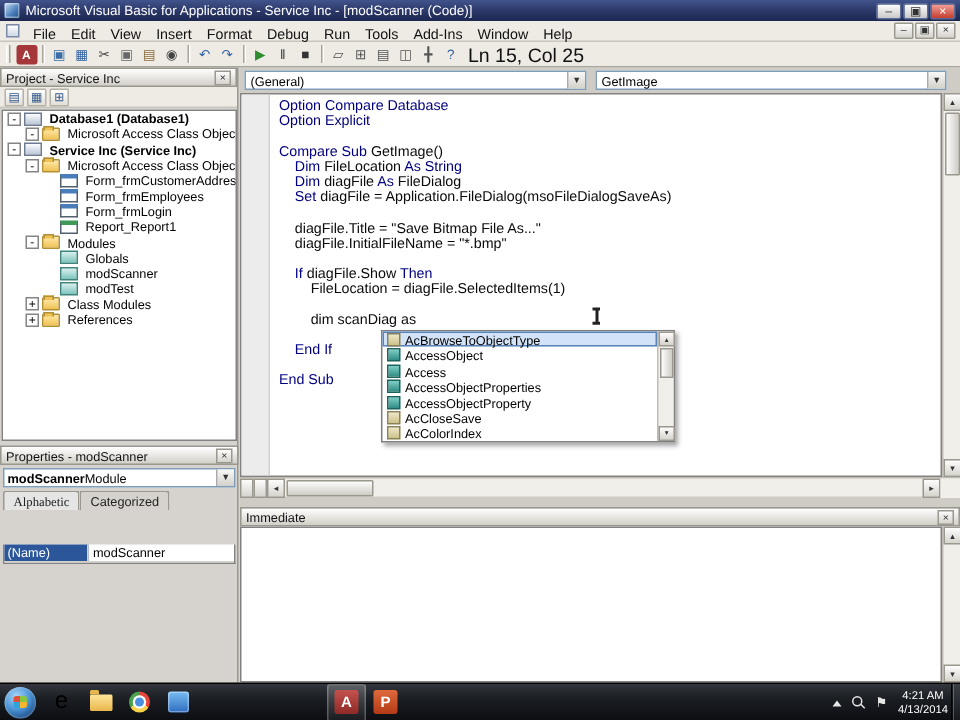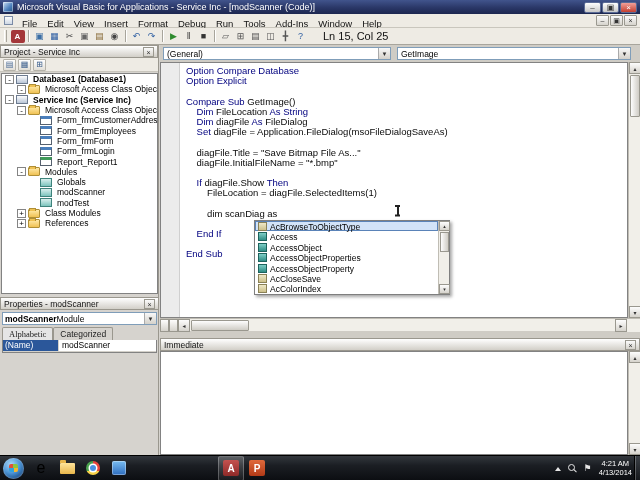--- a/index.html
+++ b/index.html
@@ -28,21 +28,21 @@
   .child-btn{width:13px;height:11px;font-size:7px;line-height:10px;text-align:center;
     background:linear-gradient(#fbfbfb,#d6d3cc);border:1px solid #9a988f;color:#333;border-radius:1px;}
 
   
   .toolbar{position:absolute;left:0;top:28px;width:640px;height:17px;background:#eeebe4;
     border-bottom:1px solid #a8a59c;display:flex;align-items:center;padding-left:4px;}
   .tb-grip{width:3px;height:12px;margin-right:3px;border-left:1px solid #fff;border-right:1px solid #a8a59c;}
   .tb-icon{width:14px;height:13px;display:flex;align-items:center;justify-content:center;
     font-size:9px;border-radius:2px;margin:0 0.5px;}
   .tb-sep{width:1px;height:12px;background:#a8a59c;margin:0 3px;box-shadow:1px 0 0 #fff;}
-  .tb-pos{font-size:11px;color:#111;margin-left:15px;white-space:nowrap;}
+  .tb-pos{font-size:13px;color:#111;margin-left:4px;white-space:nowrap;}
 
   
   .leftcol{position:absolute;left:0;top:45px;width:159px;height:410px;background:#d6d3ce;border-right:1px solid #9a978e;}
   .panel-header{height:13px;background:linear-gradient(#ffffff,#d2cfc8);border:1px solid #9a978e;
     display:flex;align-items:center;font-size:8.5px;color:#111;padding:0 3px;}
   .panel-close{margin-left:auto;width:11px;height:10px;font-size:7px;line-height:9px;text-align:center;
     background:linear-gradient(#fbfbfb,#d6d3cc);border:1px solid #9a988f;color:#333;}
   .proj-tools{height:14px;display:flex;align-items:center;gap:2px;padding-left:3px;background:#eeebe4;border-bottom:1px solid #c9c6bd;}
   .proj-tool{width:13px;height:12px;font-size:8px;display:flex;align-items:center;justify-content:center;
     color:#355a8a;background:linear-gradient(#fff,#e2dfd8);border:1px solid #b5b2a9;border-radius:1px;}
@@ -65,21 +65,21 @@
   
   .props{position:absolute;left:0;top:252px;width:159px;bottom:0;}
   .props-combo{height:13px;margin:2px 2px 0 2px;background:#fff;border:1px solid #7f9db9;
     display:flex;align-items:center;font-size:8.5px;padding-left:2px;}
   .combo-arrow{margin-left:auto;width:12px;height:11px;background:linear-gradient(#f8f8f8,#d4d1ca);
     border-left:1px solid #aaa;font-size:6px;display:flex;align-items:center;justify-content:center;color:#333;}
   .props-tabs{height:13px;display:flex;font-size:8.5px;align-items:flex-end;padding-left:2px;margin-top:2px;}
   .props-tab{padding:1px 6px;border:1px solid #9a978e;border-bottom:none;background:#d6d3ce;border-radius:2px 2px 0 0;color:#222;}
   .props-tab.active{background:#e5e5e5;position:relative;z-index:2;font-family:Liberation Serif, serif;}
   .props-grid{margin:0 2px;background:#fff;border:1px solid #828282;border-top:none;}
-  .prop-row{display:flex;height:12px;font-size:8.5px;border-bottom:1px solid #d4d1ca;}
+  .prop-row{display:flex;height:12px;font-size:8.5px;border-bottom:1px solid #d4d1ca;margin-top:23px;}
   .prop-name{width:56px;padding:0 2px;border-right:1px solid #d4d1ca;}
   .prop-name.sel{background:#2b579a;color:#fff;}
   .prop-value{flex:1;padding:0 3px;color:#000;}
 
   
   .rightcol{position:absolute;left:160px;top:45px;width:480px;height:410px;background:#cfccc5;}
   .code-combos{position:absolute;left:0;top:0;width:100%;height:17px;display:flex;gap:6px;padding:2px 3px;}
   .combo{height:13px;background:#fff;border:1px solid #7f9db9;display:flex;align-items:center;
     font-size:8.5px;padding-left:3px;color:#000;}
   .combo.left{width:228px;}
@@ -260,25 +260,20 @@
           <span class="tree-label">Form_frmCustomerAddresses</span>
         </div>
         <div class="tree-row" style="padding-left: 27px;">
           <span class="expander-spacer"></span>
           <span class="ti ti-form"></span>
           <span class="tree-label">Form_frmEmployees</span>
         </div>
         <div class="tree-row" style="padding-left: 27px;">
           <span class="expander-spacer"></span>
           <span class="ti ti-form"></span>
-          <span class="tree-label">Form_frmForm</span>
-        </div>
-        <div class="tree-row" style="padding-left: 27px;">
-          <span class="expander-spacer"></span>
-          <span class="ti ti-form"></span>
           <span class="tree-label">Form_frmLogin</span>
         </div>
         <div class="tree-row" style="padding-left: 27px;">
           <span class="expander-spacer"></span>
           <span class="ti ti-report"></span>
           <span class="tree-label">Report_Report1</span>
         </div>
         <div class="tree-row" style="padding-left: 15px;">
           <span class="expander">-</span>
           <span class="ti ti-folder"></span>
@@ -372,25 +367,25 @@
         </div>
 
       <div class="isense">
         <div style="margin-right:11px">
             <div class="is-item sel">
               <span class="ii ii-enum"></span>
               <span class="is-label">AcBrowseToObjectType</span>
             </div>
             <div class="is-item">
               <span class="ii ii-class"></span>
+              <span class="is-label">AccessObject</span>
+            </div>
+            <div class="is-item">
+              <span class="ii ii-class"></span>
               <span class="is-label">Access</span>
-            </div>
-            <div class="is-item">
-              <span class="ii ii-class"></span>
-              <span class="is-label">AccessObject</span>
             </div>
             <div class="is-item">
               <span class="ii ii-class"></span>
               <span class="is-label">AccessObjectProperties</span>
             </div>
             <div class="is-item">
               <span class="ii ii-class"></span>
               <span class="is-label">AccessObjectProperty</span>
             </div>
             <div class="is-item">

